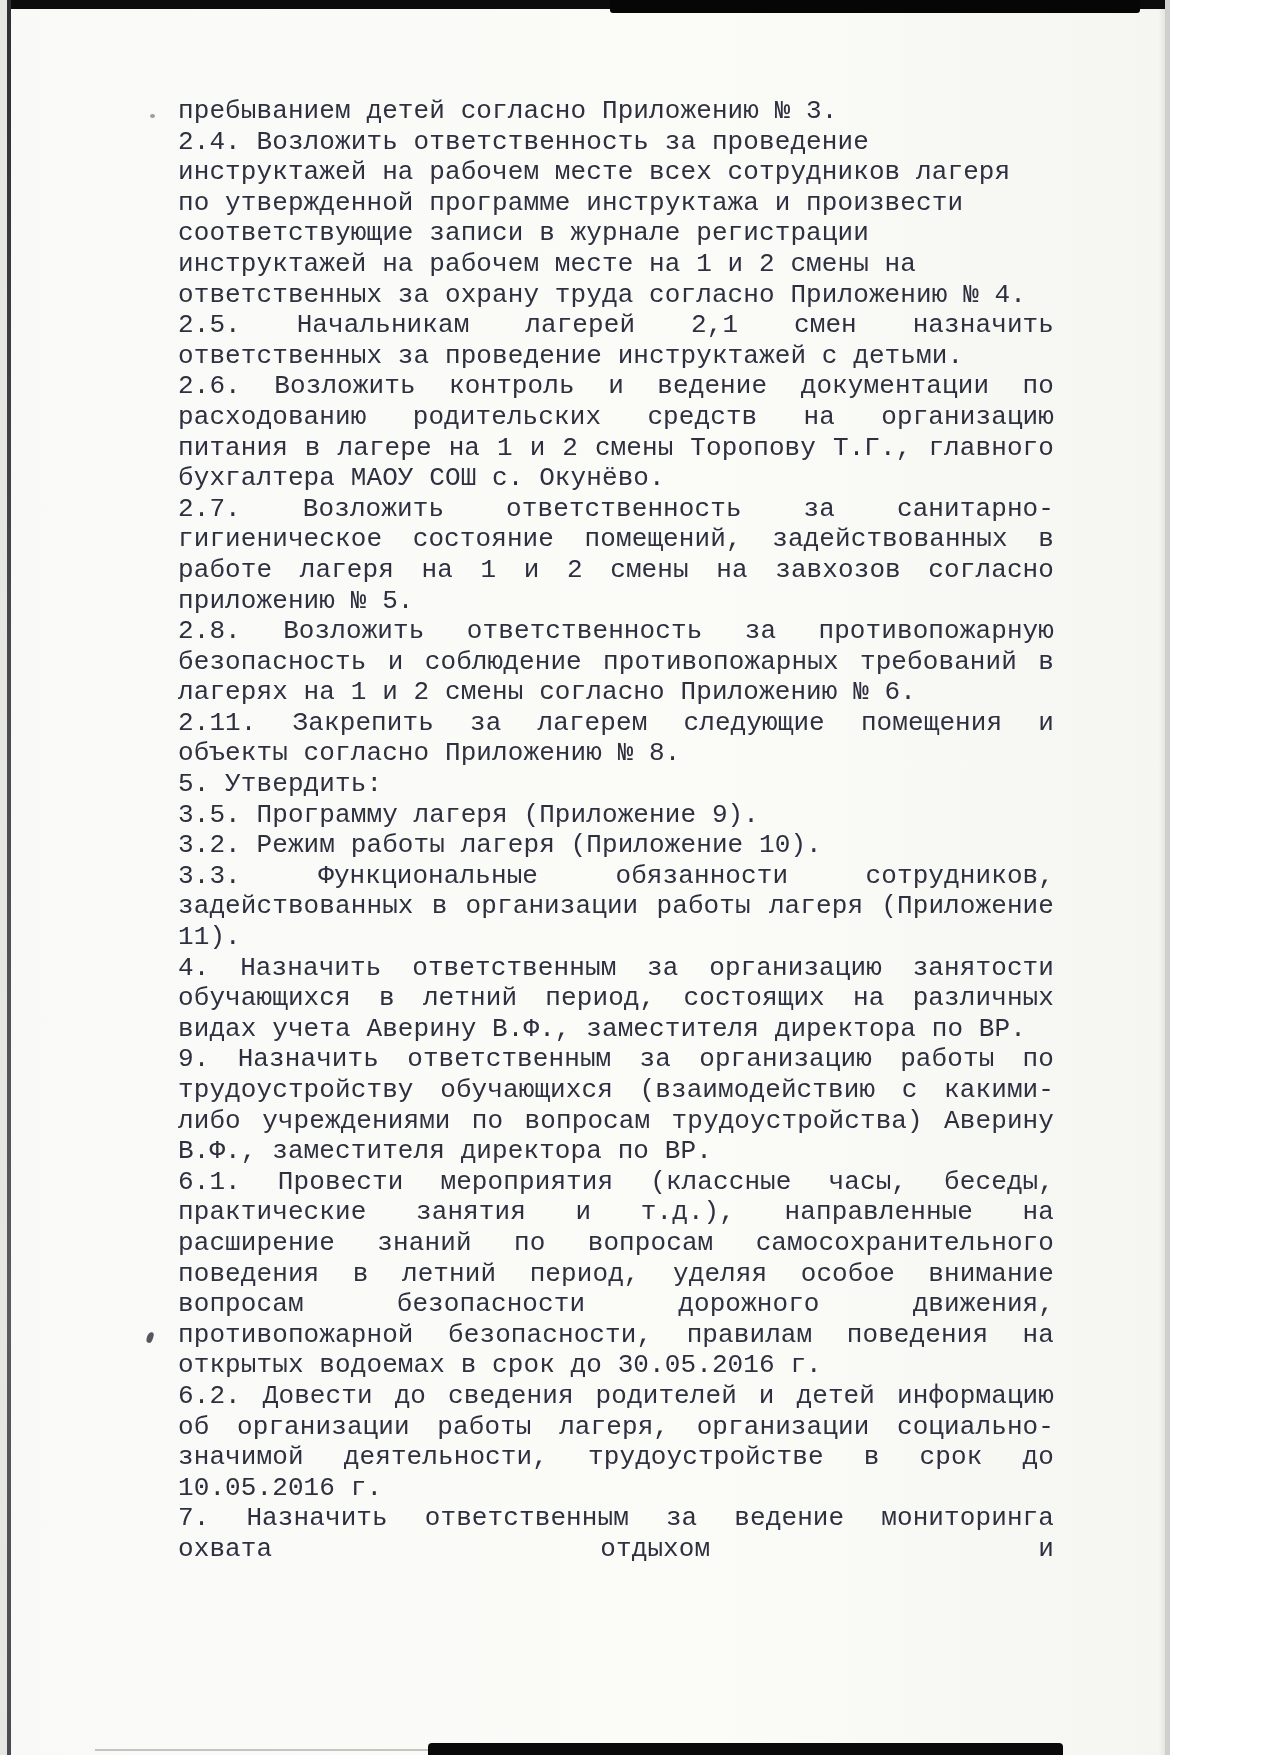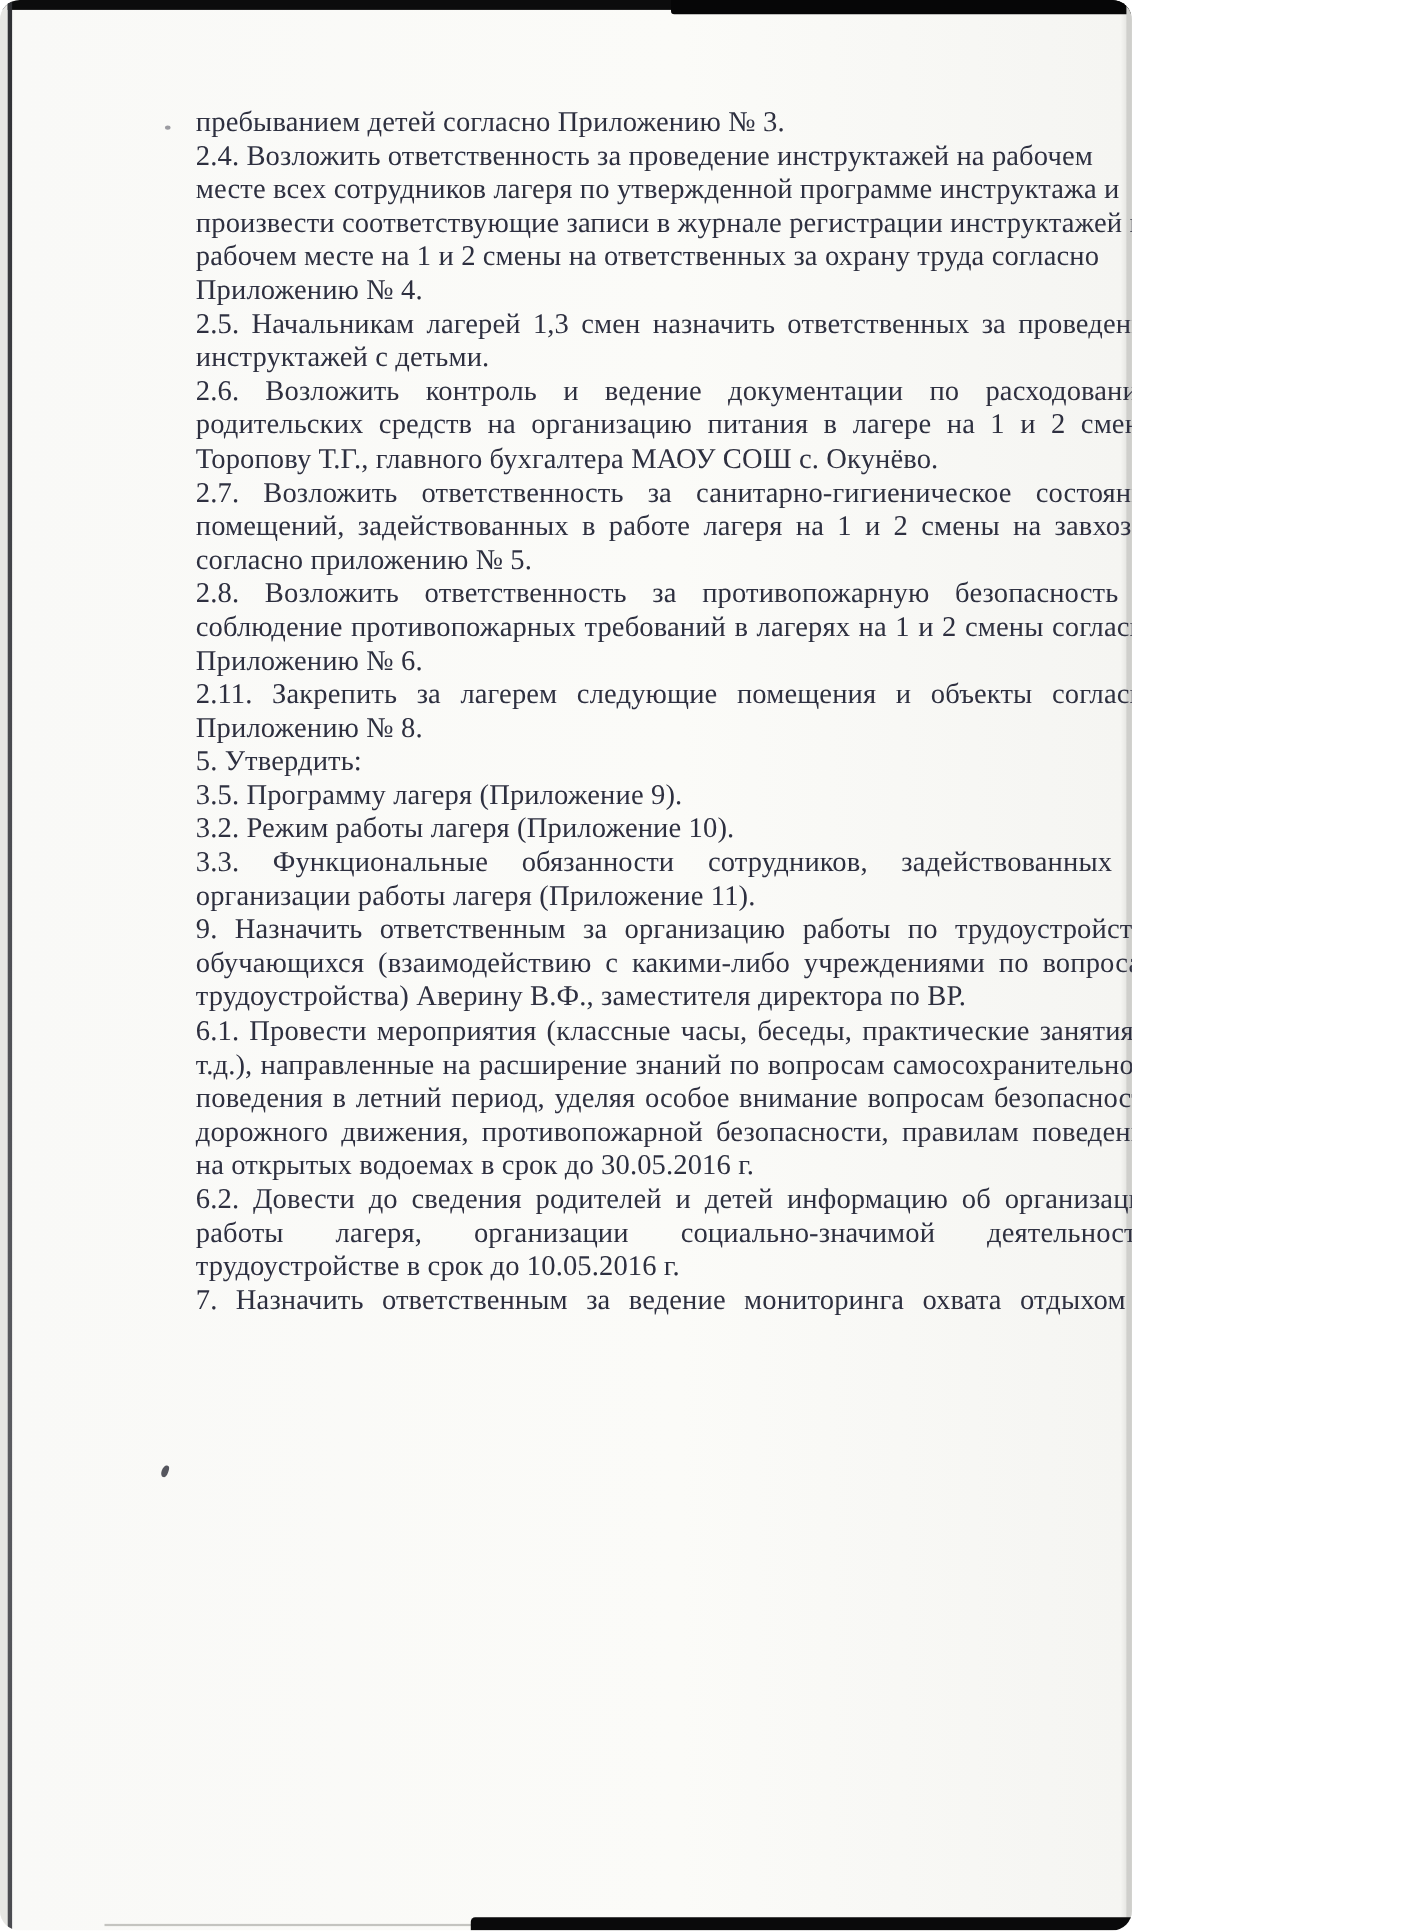--- a/index.html
+++ b/index.html
@@ -2,26 +2,25 @@
 <html><head>
 <meta charset="utf-8">
 <style>
   html, body {
     margin: 0;
     padding: 0;
     background: #ffffff;
   }
   .scan-page {
     position: relative;
-    width: 1029px;
+    width: 1170px;
     height: 1755px;
     background: linear-gradient(90deg, #f2f2f0 0px, #f9f9f7 14px, #fbfbf8 60%, #f5f5f2 99%, #d9d9d6 100%);
     overflow: hidden;
-    font-family: Liberation Serif, serif;
-    border-radius: 18px;
+    font-family: Liberation Mono, monospace;
   }
   
   .edge-top {
     position: absolute;
     top: 0; left: 0;
     width: 100%; height: 9px;
     background: #0c0c0d;
   }
   .edge-top-thick {
     position: absolute;
@@ -107,28 +106,29 @@
   <div class="edge-left"></div>
   <div class="edge-right"></div>
   <div class="edge-bottom-thin"></div>
   <div class="edge-bottom"></div>
   <div class="speck-1"></div>
   <div class="speck-2"></div>
 
   <div class="content">
     <p class="para-l">пребыванием детей согласно Приложению № 3.</p>
     <p class="para-l">2.4. Возложить ответственность за проведение  инструктажей  на рабочем  месте всех сотрудников лагеря по утвержденной программе инструктажа и произвести соответствующие записи в журнале регистрации инструктажей на рабочем месте на 1 и 2  смены на ответственных за охрану труда согласно Приложению № 4.</p>
-    <p class="para-j">2.5. Начальникам  лагерей  1,3 смен  назначить ответственных за проведение инструктажей с детьми.</p>
+    <p class="para-j">2.5. Начальникам  лагерей  2,1 смен  назначить ответственных за проведение инструктажей с детьми.</p>
     <p class="para-j">2.6. Возложить    контроль и ведение документации по расходованию родительских средств на организацию питания в лагере на  1 и 2  смены Торопову Т.Г.,  главного бухгалтера МАОУ СОШ с. Окунёво.</p>
     <p class="para-j">2.7. Возложить ответственность за санитарно-гигиеническое   состояние помещений, задействованных в работе лагеря   на  1 и 2 смены на завхозов согласно приложению № 5.</p>
     <p class="para-j">2.8. Возложить ответственность за противопожарную безопасность и соблюдение противопожарных   требований в лагерях на 1 и 2   смены согласно Приложению № 6.</p>
     <p class="para-j">2.11. Закрепить за лагерем следующие помещения и объекты согласно Приложению № 8.</p>
     <p class="para-l">5. Утвердить:</p>
     <p class="para-l">3.5. Программу лагеря (Приложение 9).</p>
     <p class="para-l">3.2. Режим работы лагеря (Приложение 10).</p>
     <p class="para-j">3.3. Функциональные обязанности сотрудников,   задействованных в организации работы лагеря (Приложение 11).</p>
+    <p class="para-j">4. Назначить ответственным за организацию занятости обучающихся в летний период, состоящих на различных видах учета   Аверину В.Ф., заместителя директора по ВР.</p>
     <p class="para-j">9. Назначить ответственным за организацию  работы по трудоустройству обучающихся  (взаимодействию с какими-либо учреждениями по вопросам трудоустройства)  Аверину В.Ф., заместителя директора по ВР.</p>
     <p class="para-j">6.1. Провести  мероприятия (классные часы, беседы, практические занятия и  т.д.), направленные    на   расширение   знаний по вопросам самосохранительного   поведения    в   летний период, уделяя особое внимание вопросам безопасности дорожного движения, противопожарной безопасности, правилам поведения на открытых водоемах в срок до 30.05.2016 г.</p>
     <p class="para-j">6.2. Довести до сведения родителей  и детей информацию об организации работы   лагеря,   организации   социально-значимой   деятельности, трудоустройстве  в срок до 10.05.2016 г.</p>
     <p class="para-jl">7. Назначить ответственным за ведение мониторинга охвата отдыхом и</p>
   </div>
 
 </div>
 
 </body></html>

